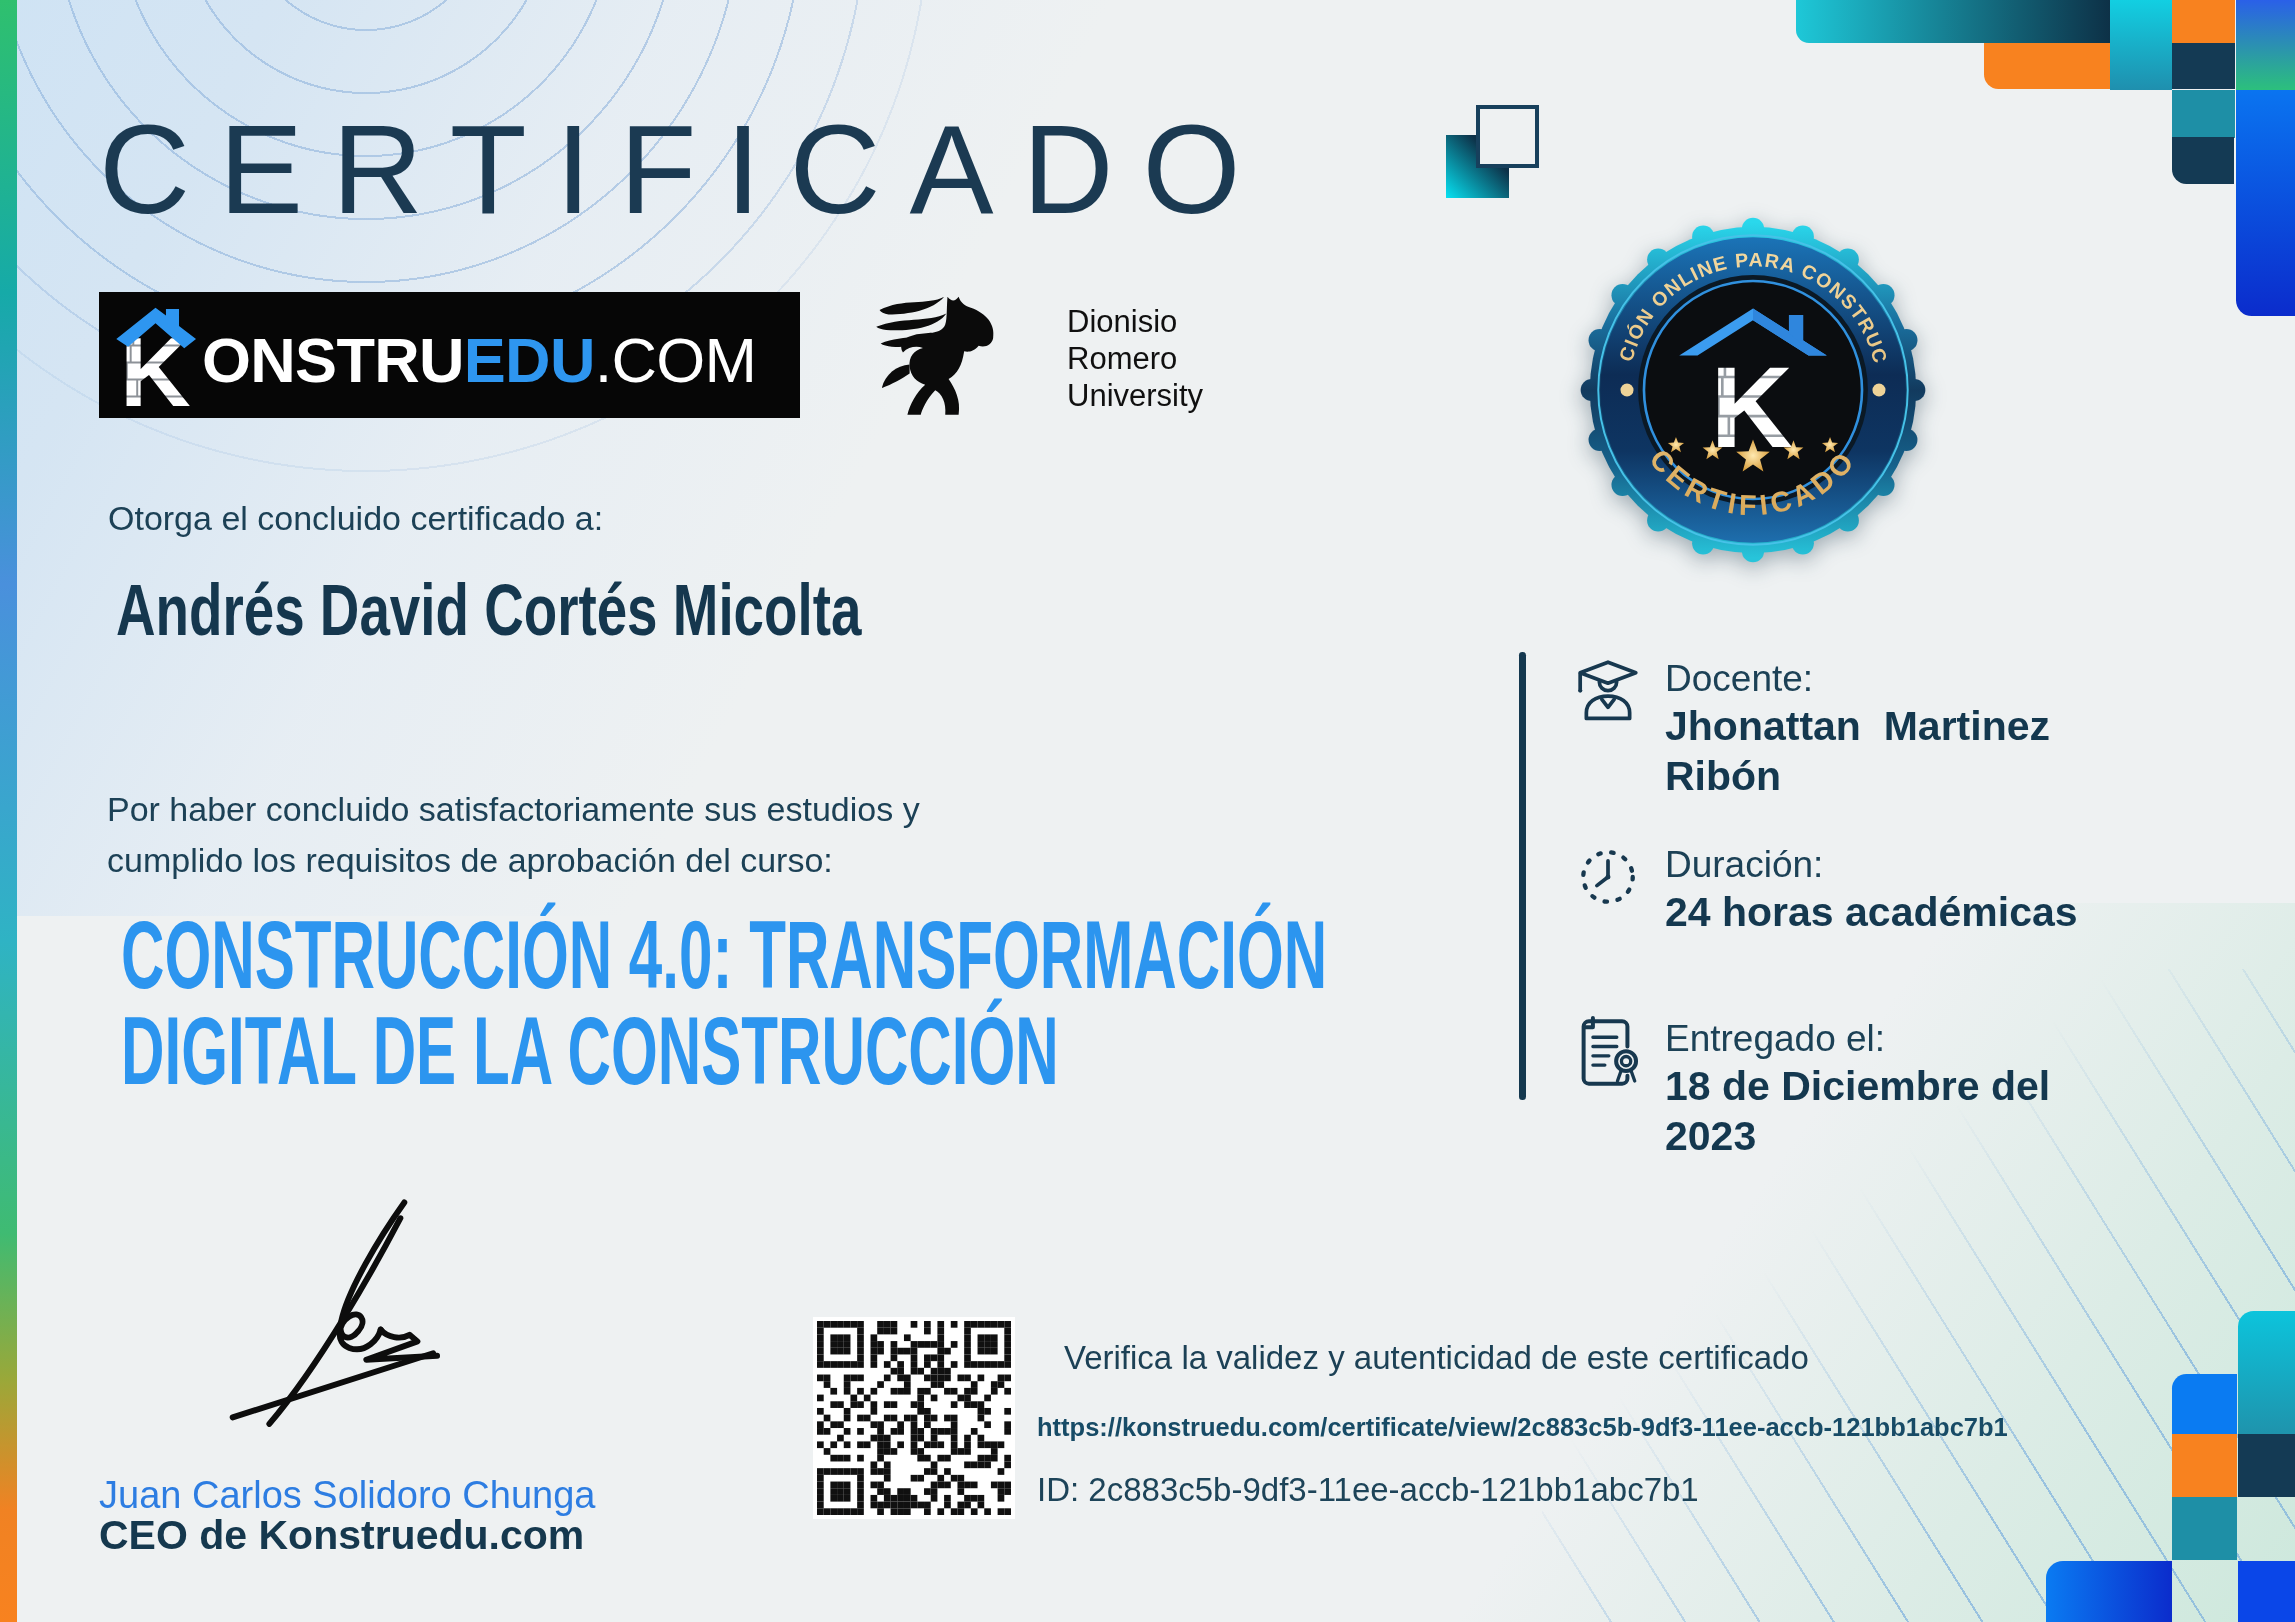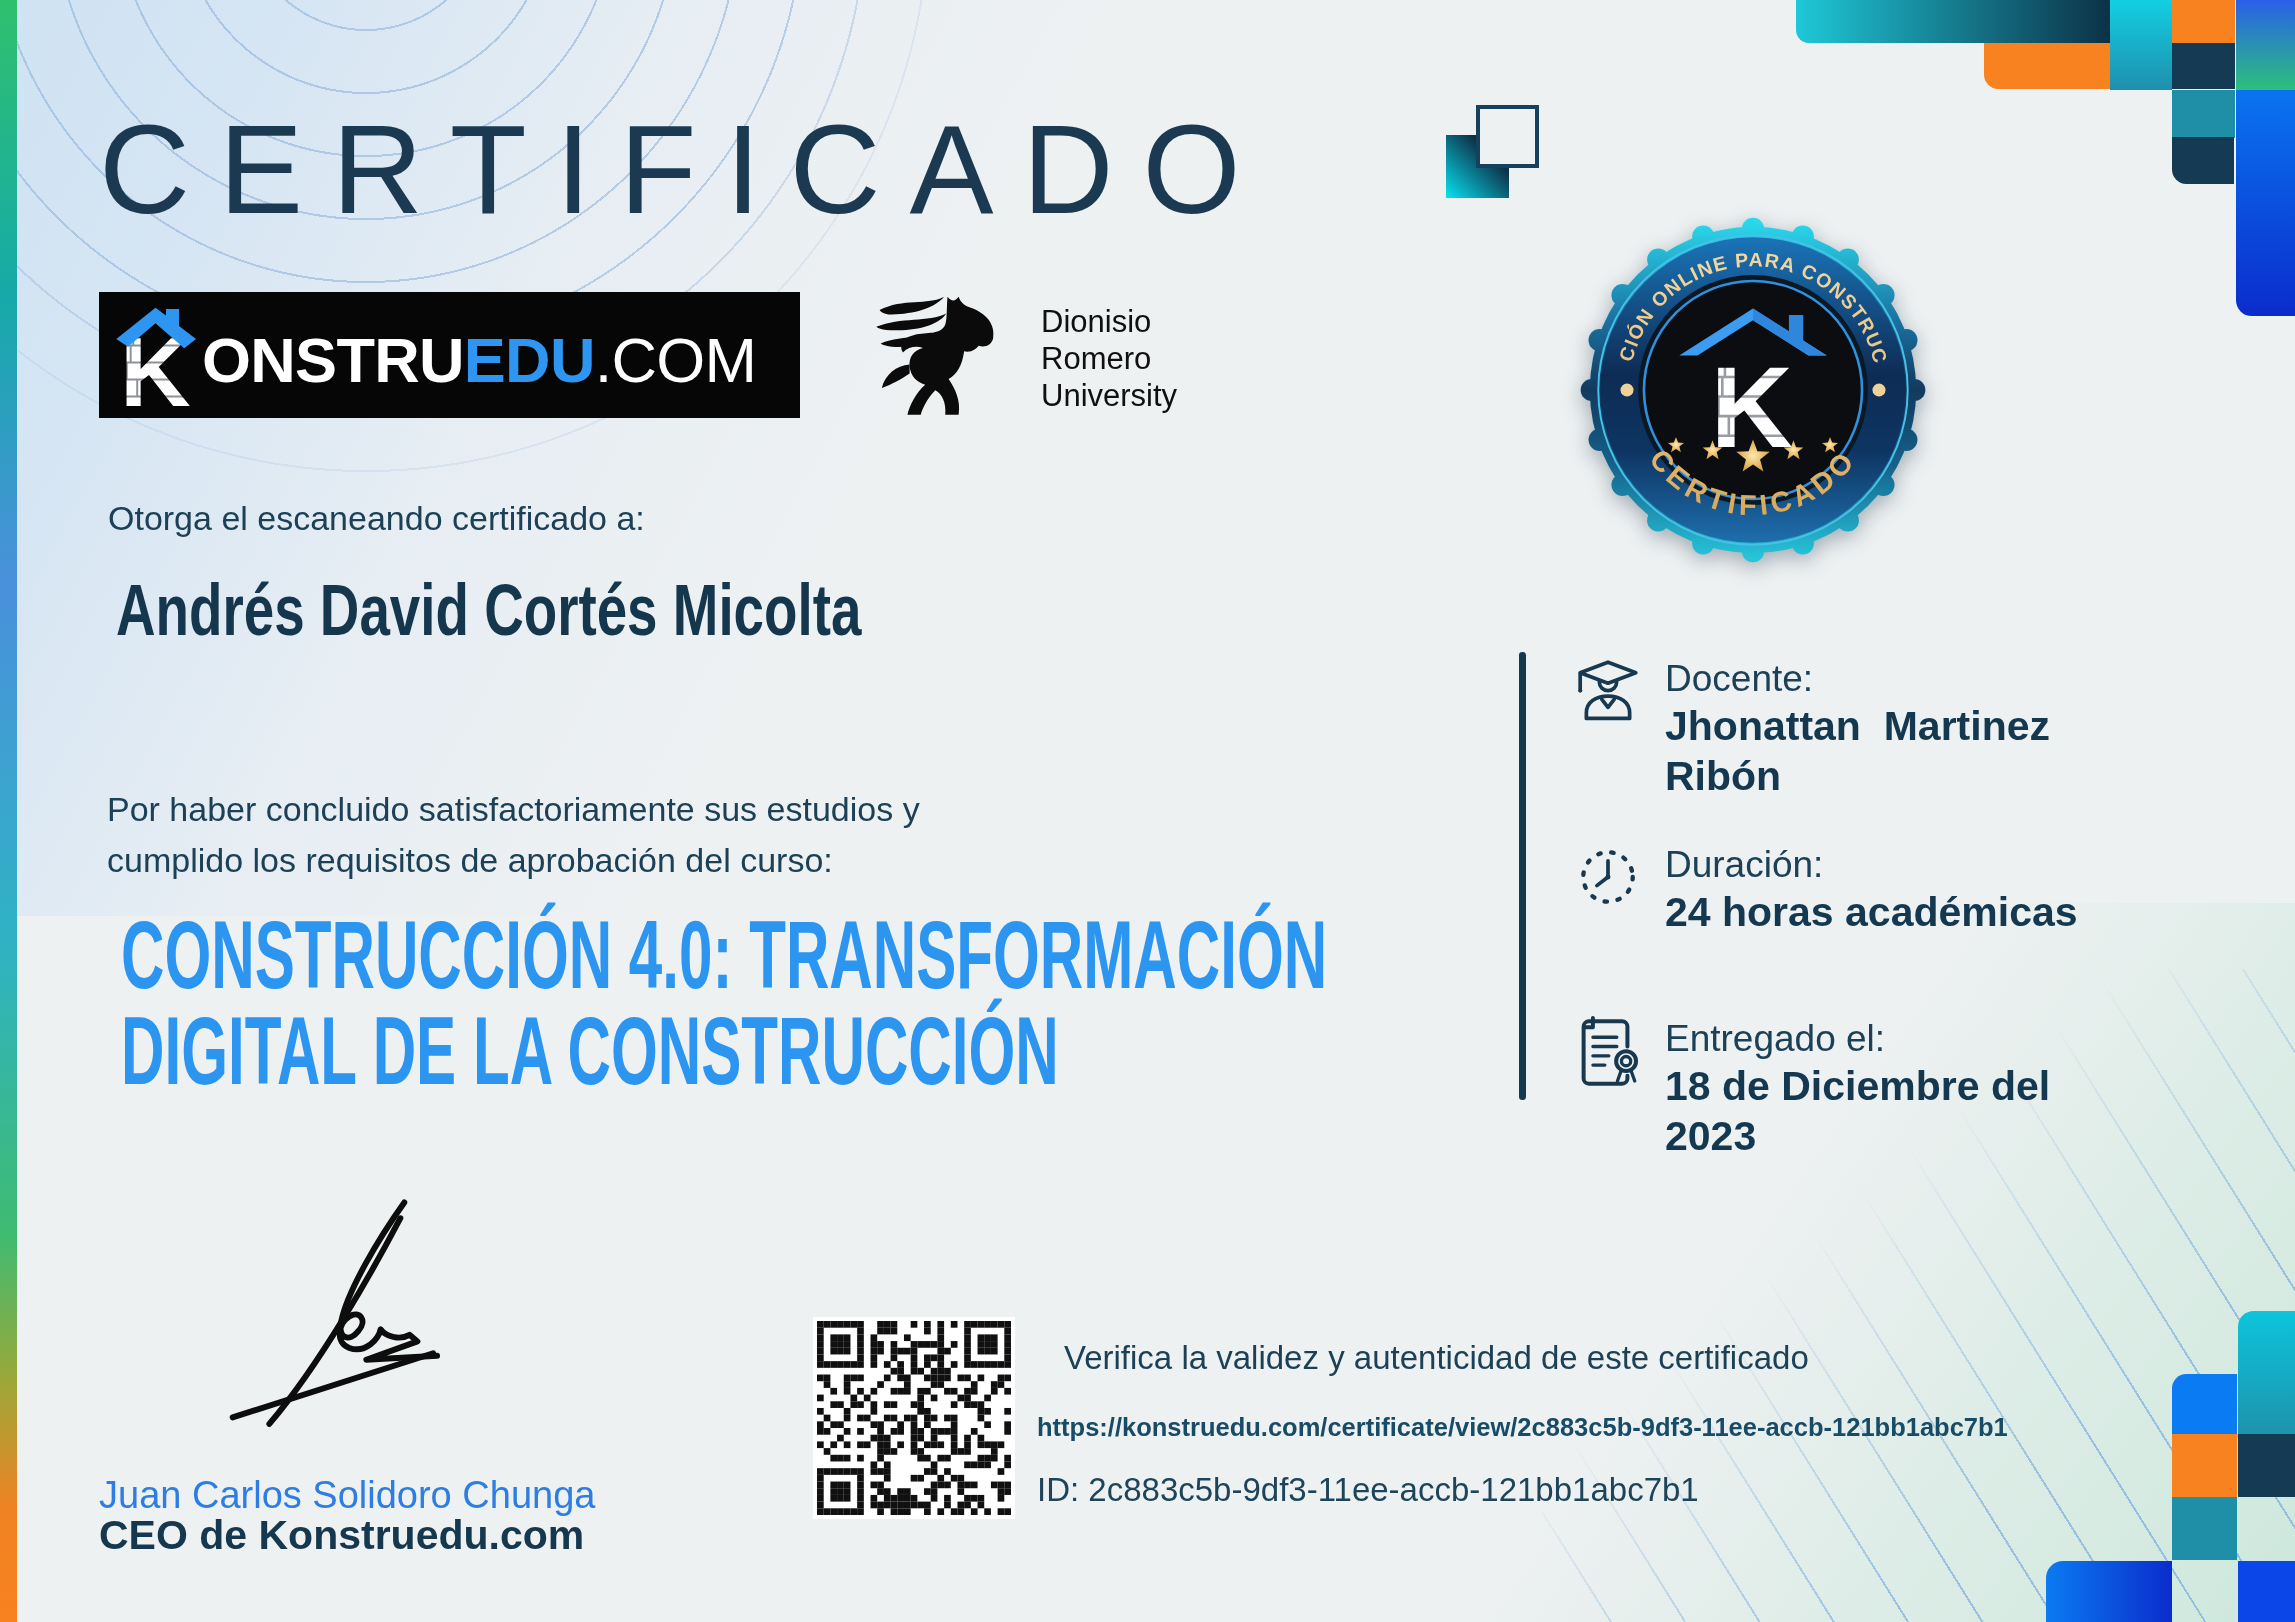--- a/index.html
+++ b/index.html
@@ -33,21 +33,21 @@
     background:linear-gradient(45deg,#06e2f2 0%,#0d3148 70%,#0d2438 100%);}
   .sq-outline{left:1476px;top:105px;width:63px;height:63px;border:4.6px solid #17405c;background:#eef1f2;}
   
   .logo-box{left:99px;top:292px;width:701px;height:126px;background:#060606;}
   .logo-k-svg{position:absolute;left:15.7px;bottom:9.2px;}
   .logo-text{position:absolute;left:103px;bottom:22px;white-space:nowrap;}
   .logo-text span{font-size:63px;font-weight:bold;color:#fff;letter-spacing:-0.7px;}
   .logo-text .edu{color:#2e96f0;}
   .logo-text .com{font-weight:400;}
   
-  .uni{left:874px;top:293px;display:flex;align-items:center;gap:0;}
+  .uni{left:874px;top:293px;display:flex;align-items:center;gap:26px;}
   .uni-text{font-size:31px;line-height:37px;color:#101010;letter-spacing:0;}
   
   .badge{left:1580px;top:217px;filter:drop-shadow(0 6.5px 10.5px rgba(10,40,60,.35));}
   
   .intro{left:108px;top:499px;font-size:34px;color:#1c4156;}
   .recipient{left:116px;top:568px;font-size:73px;font-weight:bold;color:#15374e;
     transform:scaleX(.75);transform-origin:left top;white-space:nowrap;}
   .body-par{left:107px;top:784px;font-size:34px;line-height:51px;color:#1c4156;}
   .course{left:121px;top:907px;font-size:97px;line-height:96px;font-weight:bold;color:#2c95ef;
     transform:scaleX(.62);transform-origin:left top;white-space:nowrap;}
@@ -224,21 +224,21 @@
     </g>
     <g id="stars">
         <path d="M265.0,341.0L271.7,358.8L290.7,359.7L275.8,371.5L280.9,389.8L265.0,379.3L249.1,389.8L254.2,371.5L239.3,359.7L258.3,358.8Z" fill="url(#starGrad)"></path>
         <path d="M203.0,342.0L206.9,352.6L218.2,353.1L209.4,360.1L212.4,370.9L203.0,364.7L193.6,370.9L196.6,360.1L187.8,353.1L199.1,352.6Z" fill="url(#starGrad)"></path>
         <path d="M327.0,342.0L330.9,352.6L342.2,353.1L333.4,360.1L336.4,370.9L327.0,364.7L317.6,370.9L320.6,360.1L311.8,353.1L323.1,352.6Z" fill="url(#starGrad)"></path>
         <path d="M147.0,337.0L150.2,345.6L159.4,346.0L152.2,351.7L154.6,360.5L147.0,355.5L139.4,360.5L141.8,351.7L134.6,346.0L143.8,345.6Z" fill="url(#starGrad)"></path>
         <path d="M383.0,337.0L386.2,345.6L395.4,346.0L388.2,351.7L390.6,360.5L383.0,355.5L375.4,360.5L377.8,351.7L370.6,346.0L379.8,345.6Z" fill="url(#starGrad)"></path>
       </g>
   </svg>
 
-  <div class="abs intro">Otorga el escaneando certificado a:</div>
+  <div class="abs intro">Otorga el concluido certificado a:</div>
   <div class="abs recipient">Andrés David Cortés Micolta</div>
   <div class="abs body-par">
     <div>Por haber concluido satisfactoriamente sus estudios y</div>
     <div>cumplido los requisitos de aprobación del curso:</div>
   </div>
   <div class="abs course">
     <div>CONSTRUCCIÓN 4.0: TRANSFORMACIÓN</div>
     <div>DIGITAL DE LA CONSTRUCCIÓN</div>
   </div>
 

